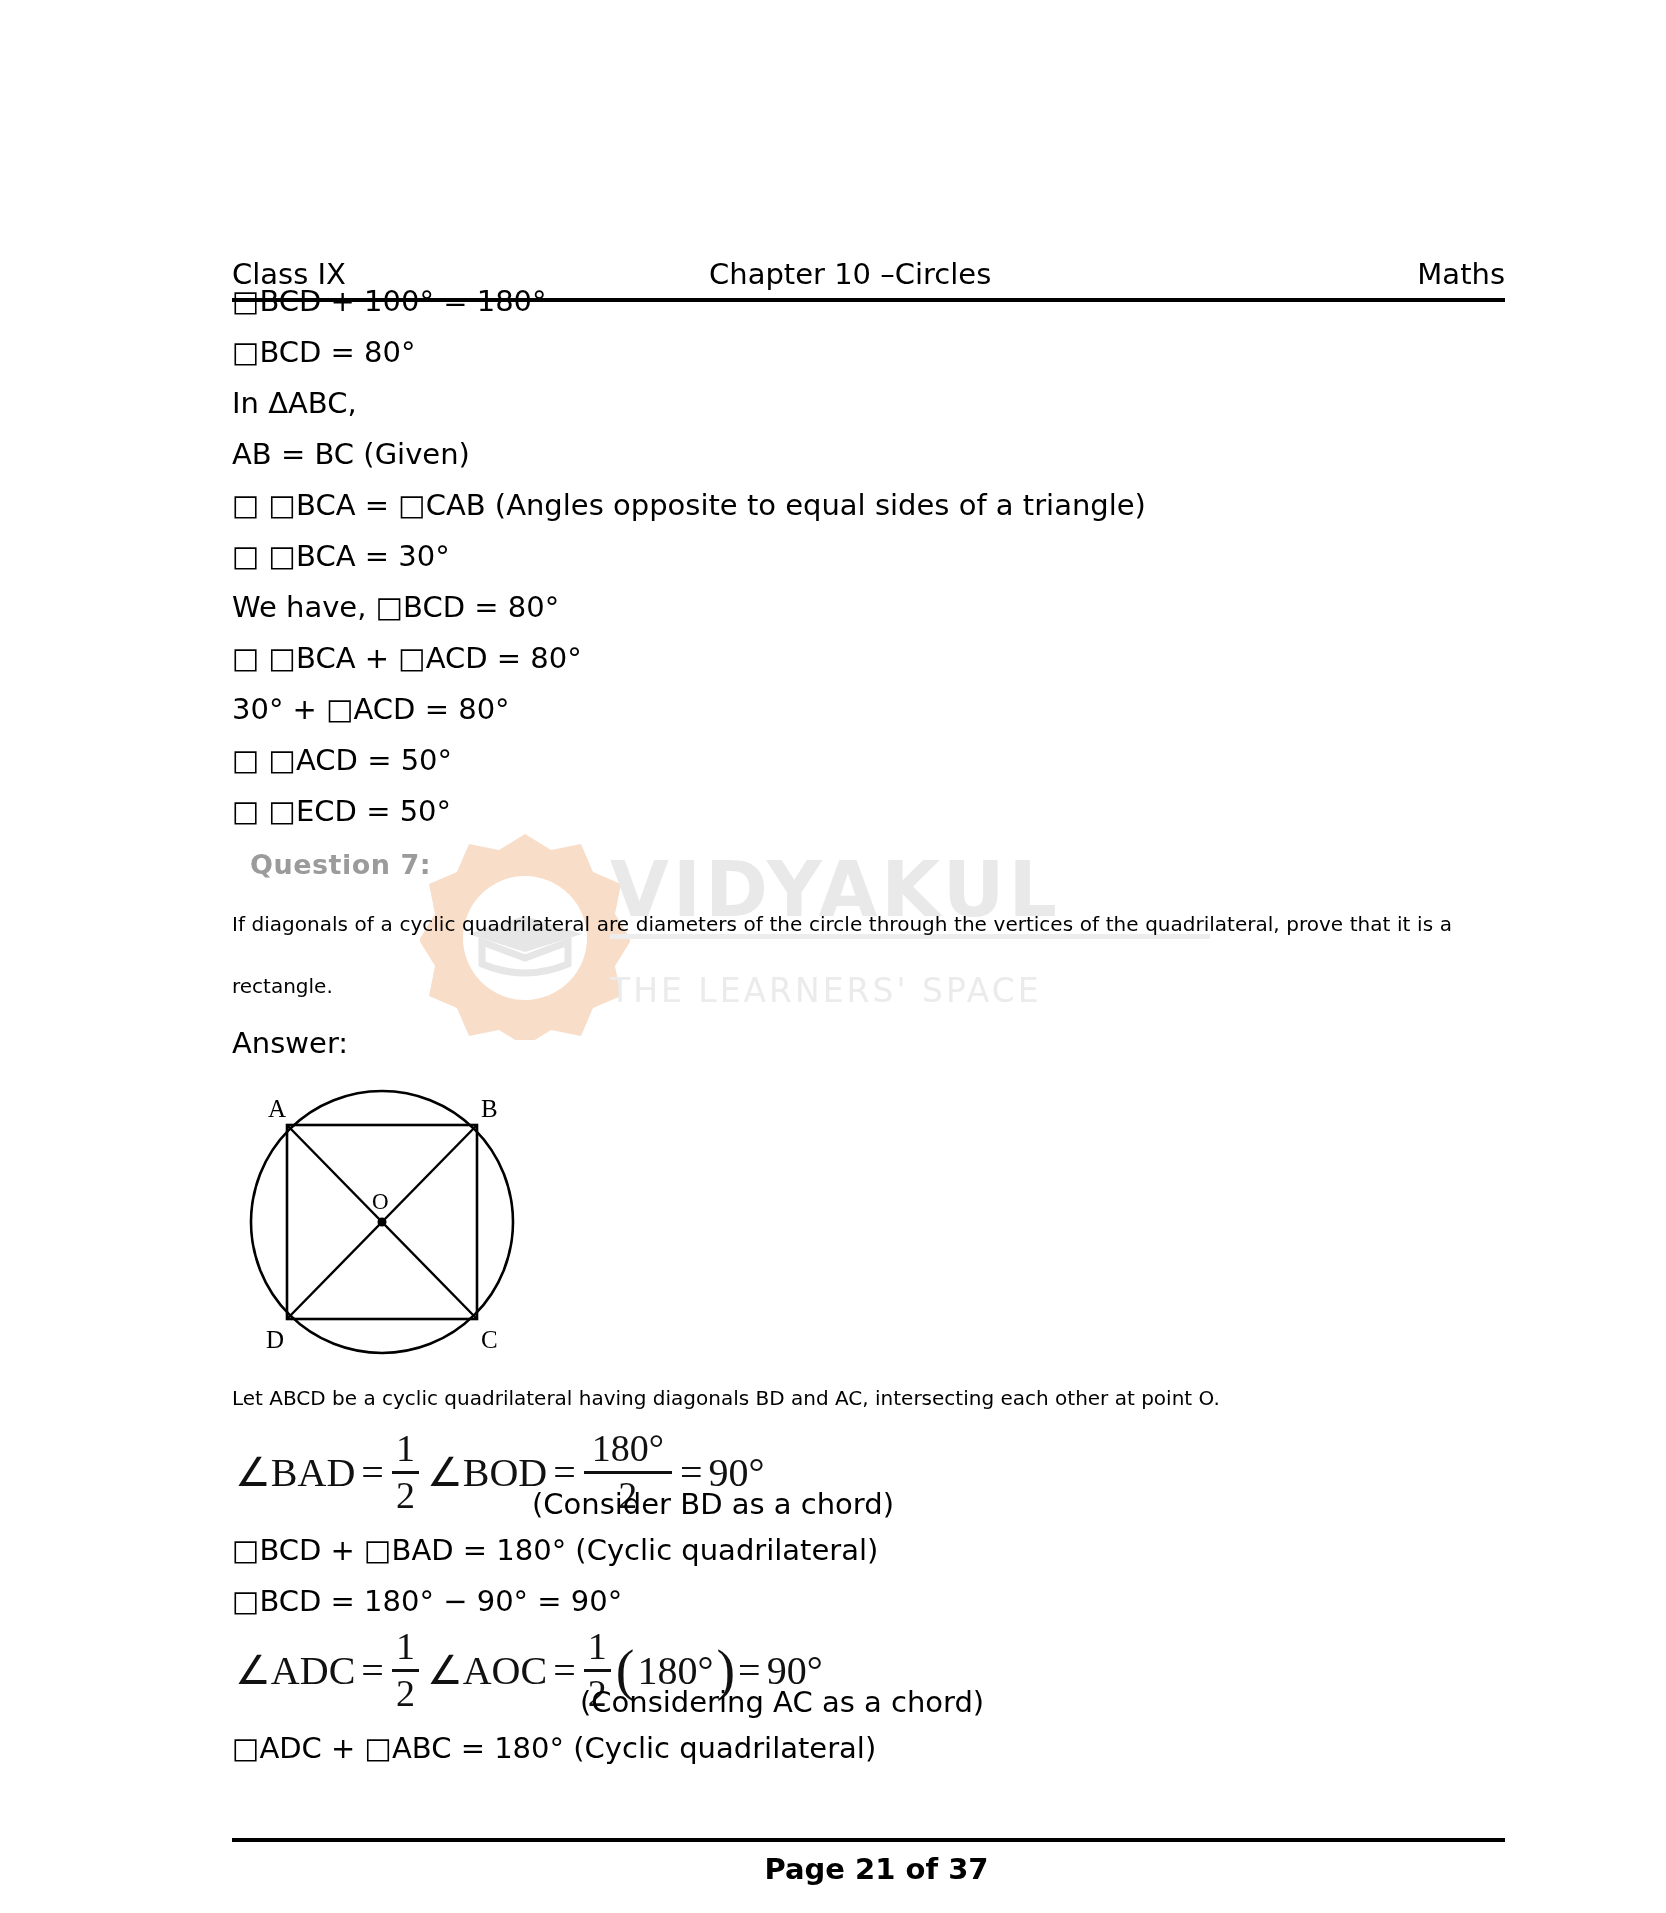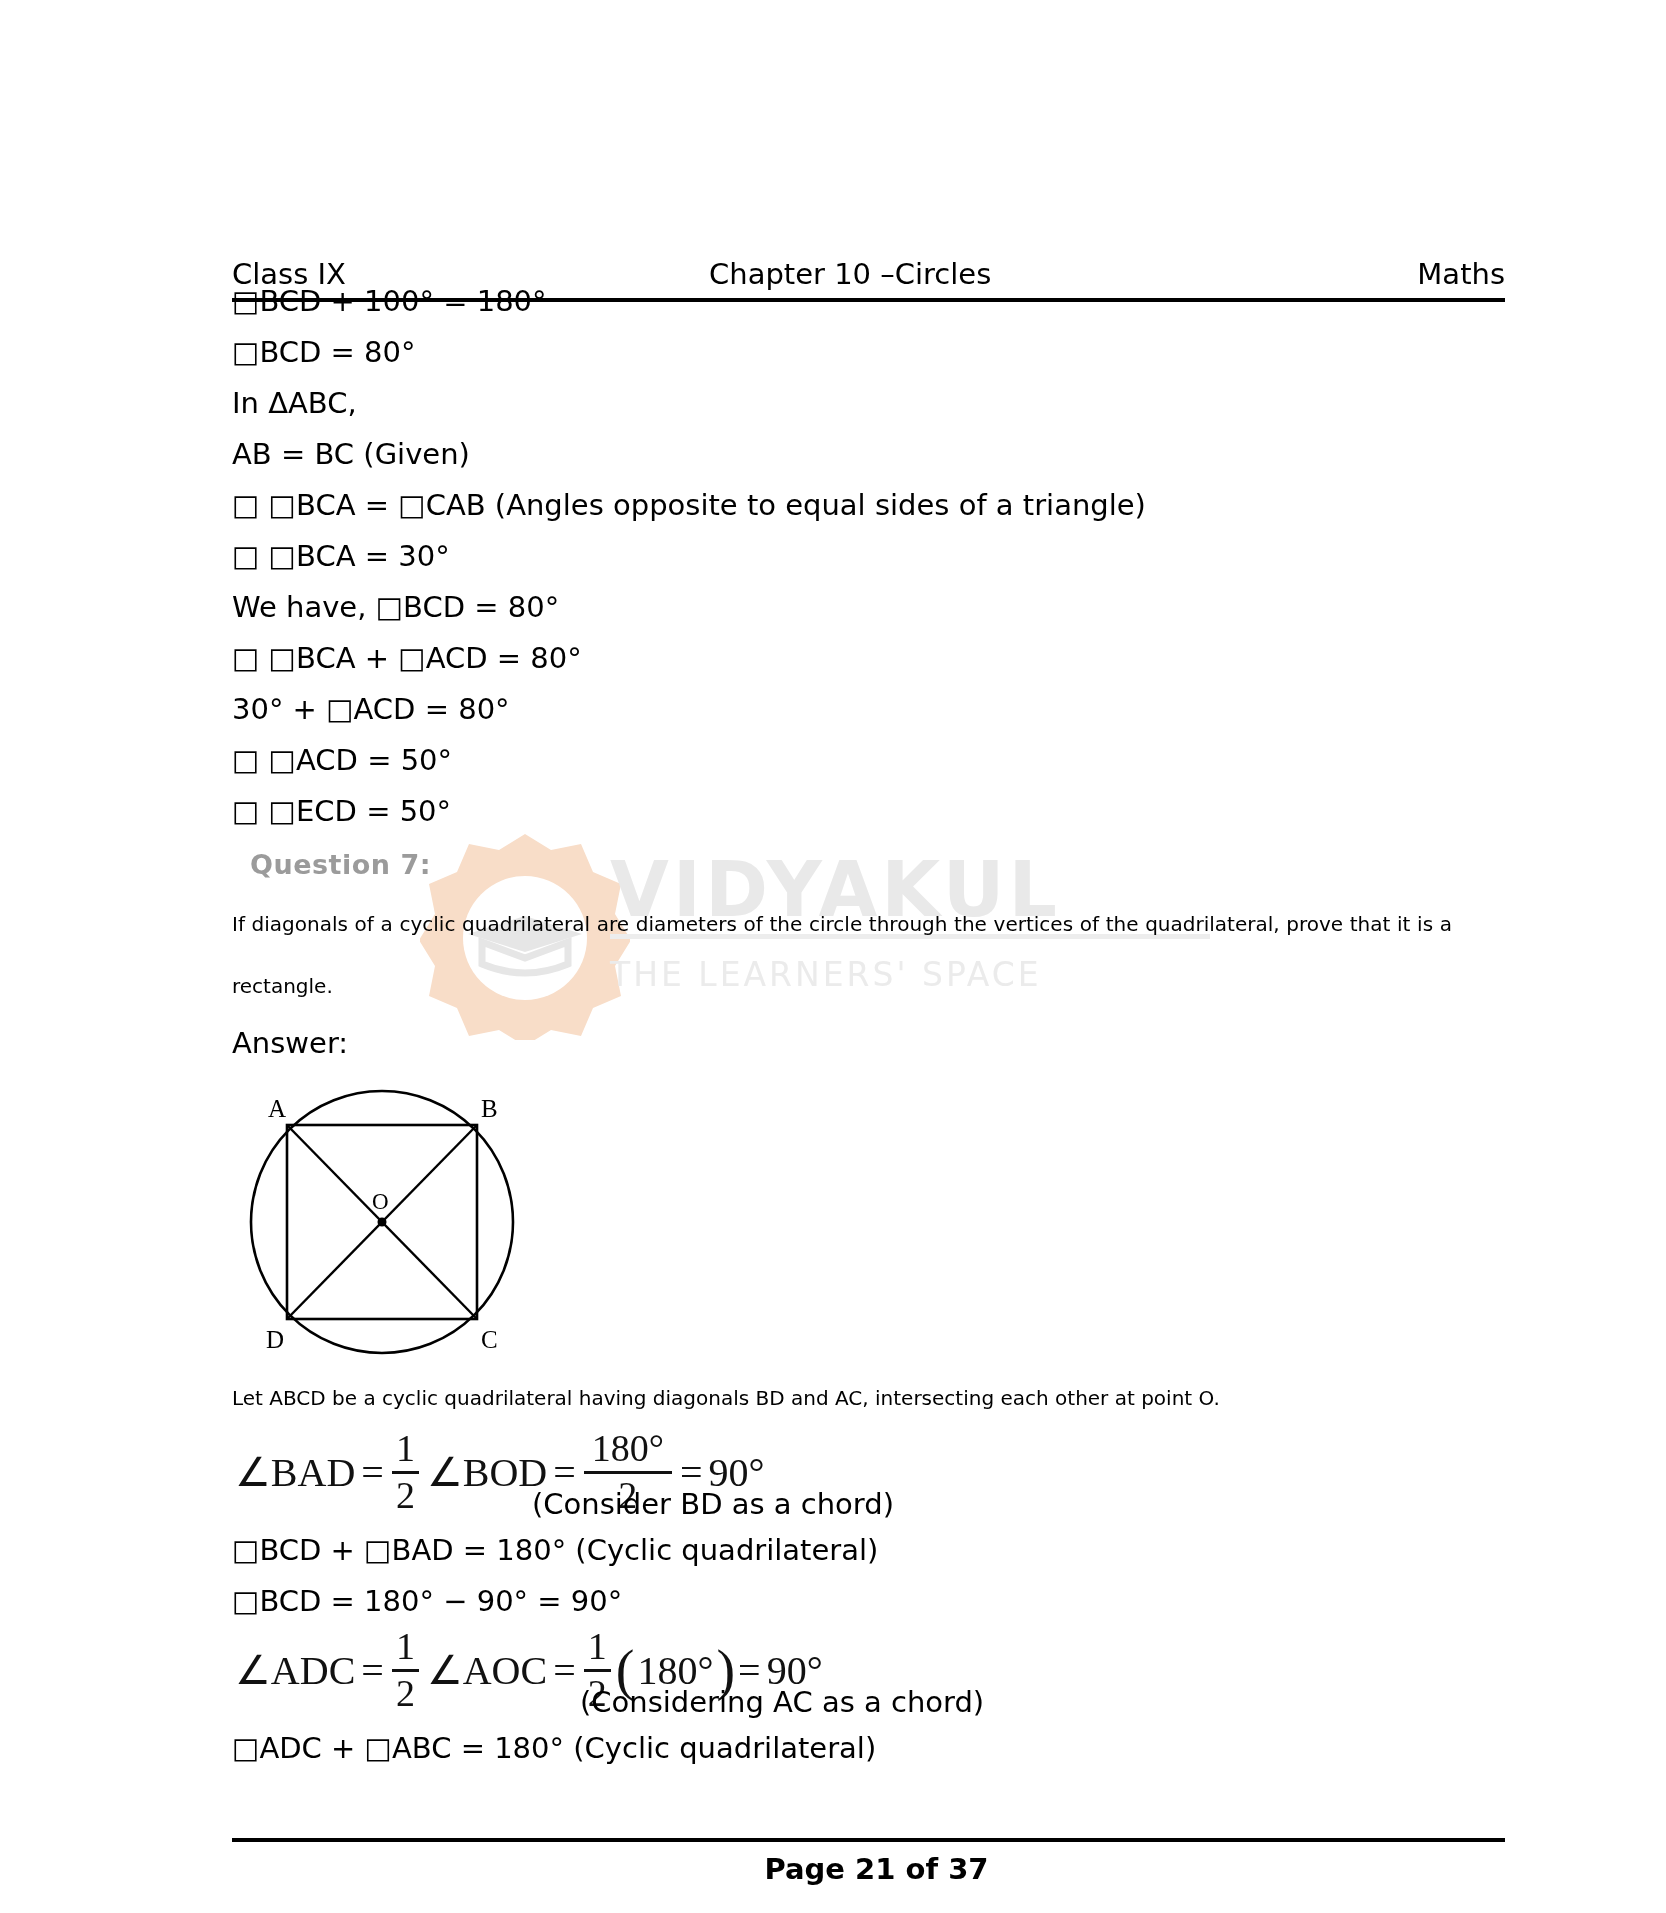--- a/index.html
+++ b/index.html
@@ -58,21 +58,21 @@
     width: 600px;
     height: 5px;
     background: #ededed;
     margin-top: 6px;
   }
   .wm-sub {
     font-family: "DejaVu Sans", sans-serif;
     font-size: 33px;
     letter-spacing: 3px;
     color: #ebebeb;
-    margin-top: 16px;
+    margin-top: 32px;
   }
 
   
   .header {
     position: absolute;
     left: 232px;
     top: 213px;
     width: 1273px;
     height: 42px;
     z-index: 2;

